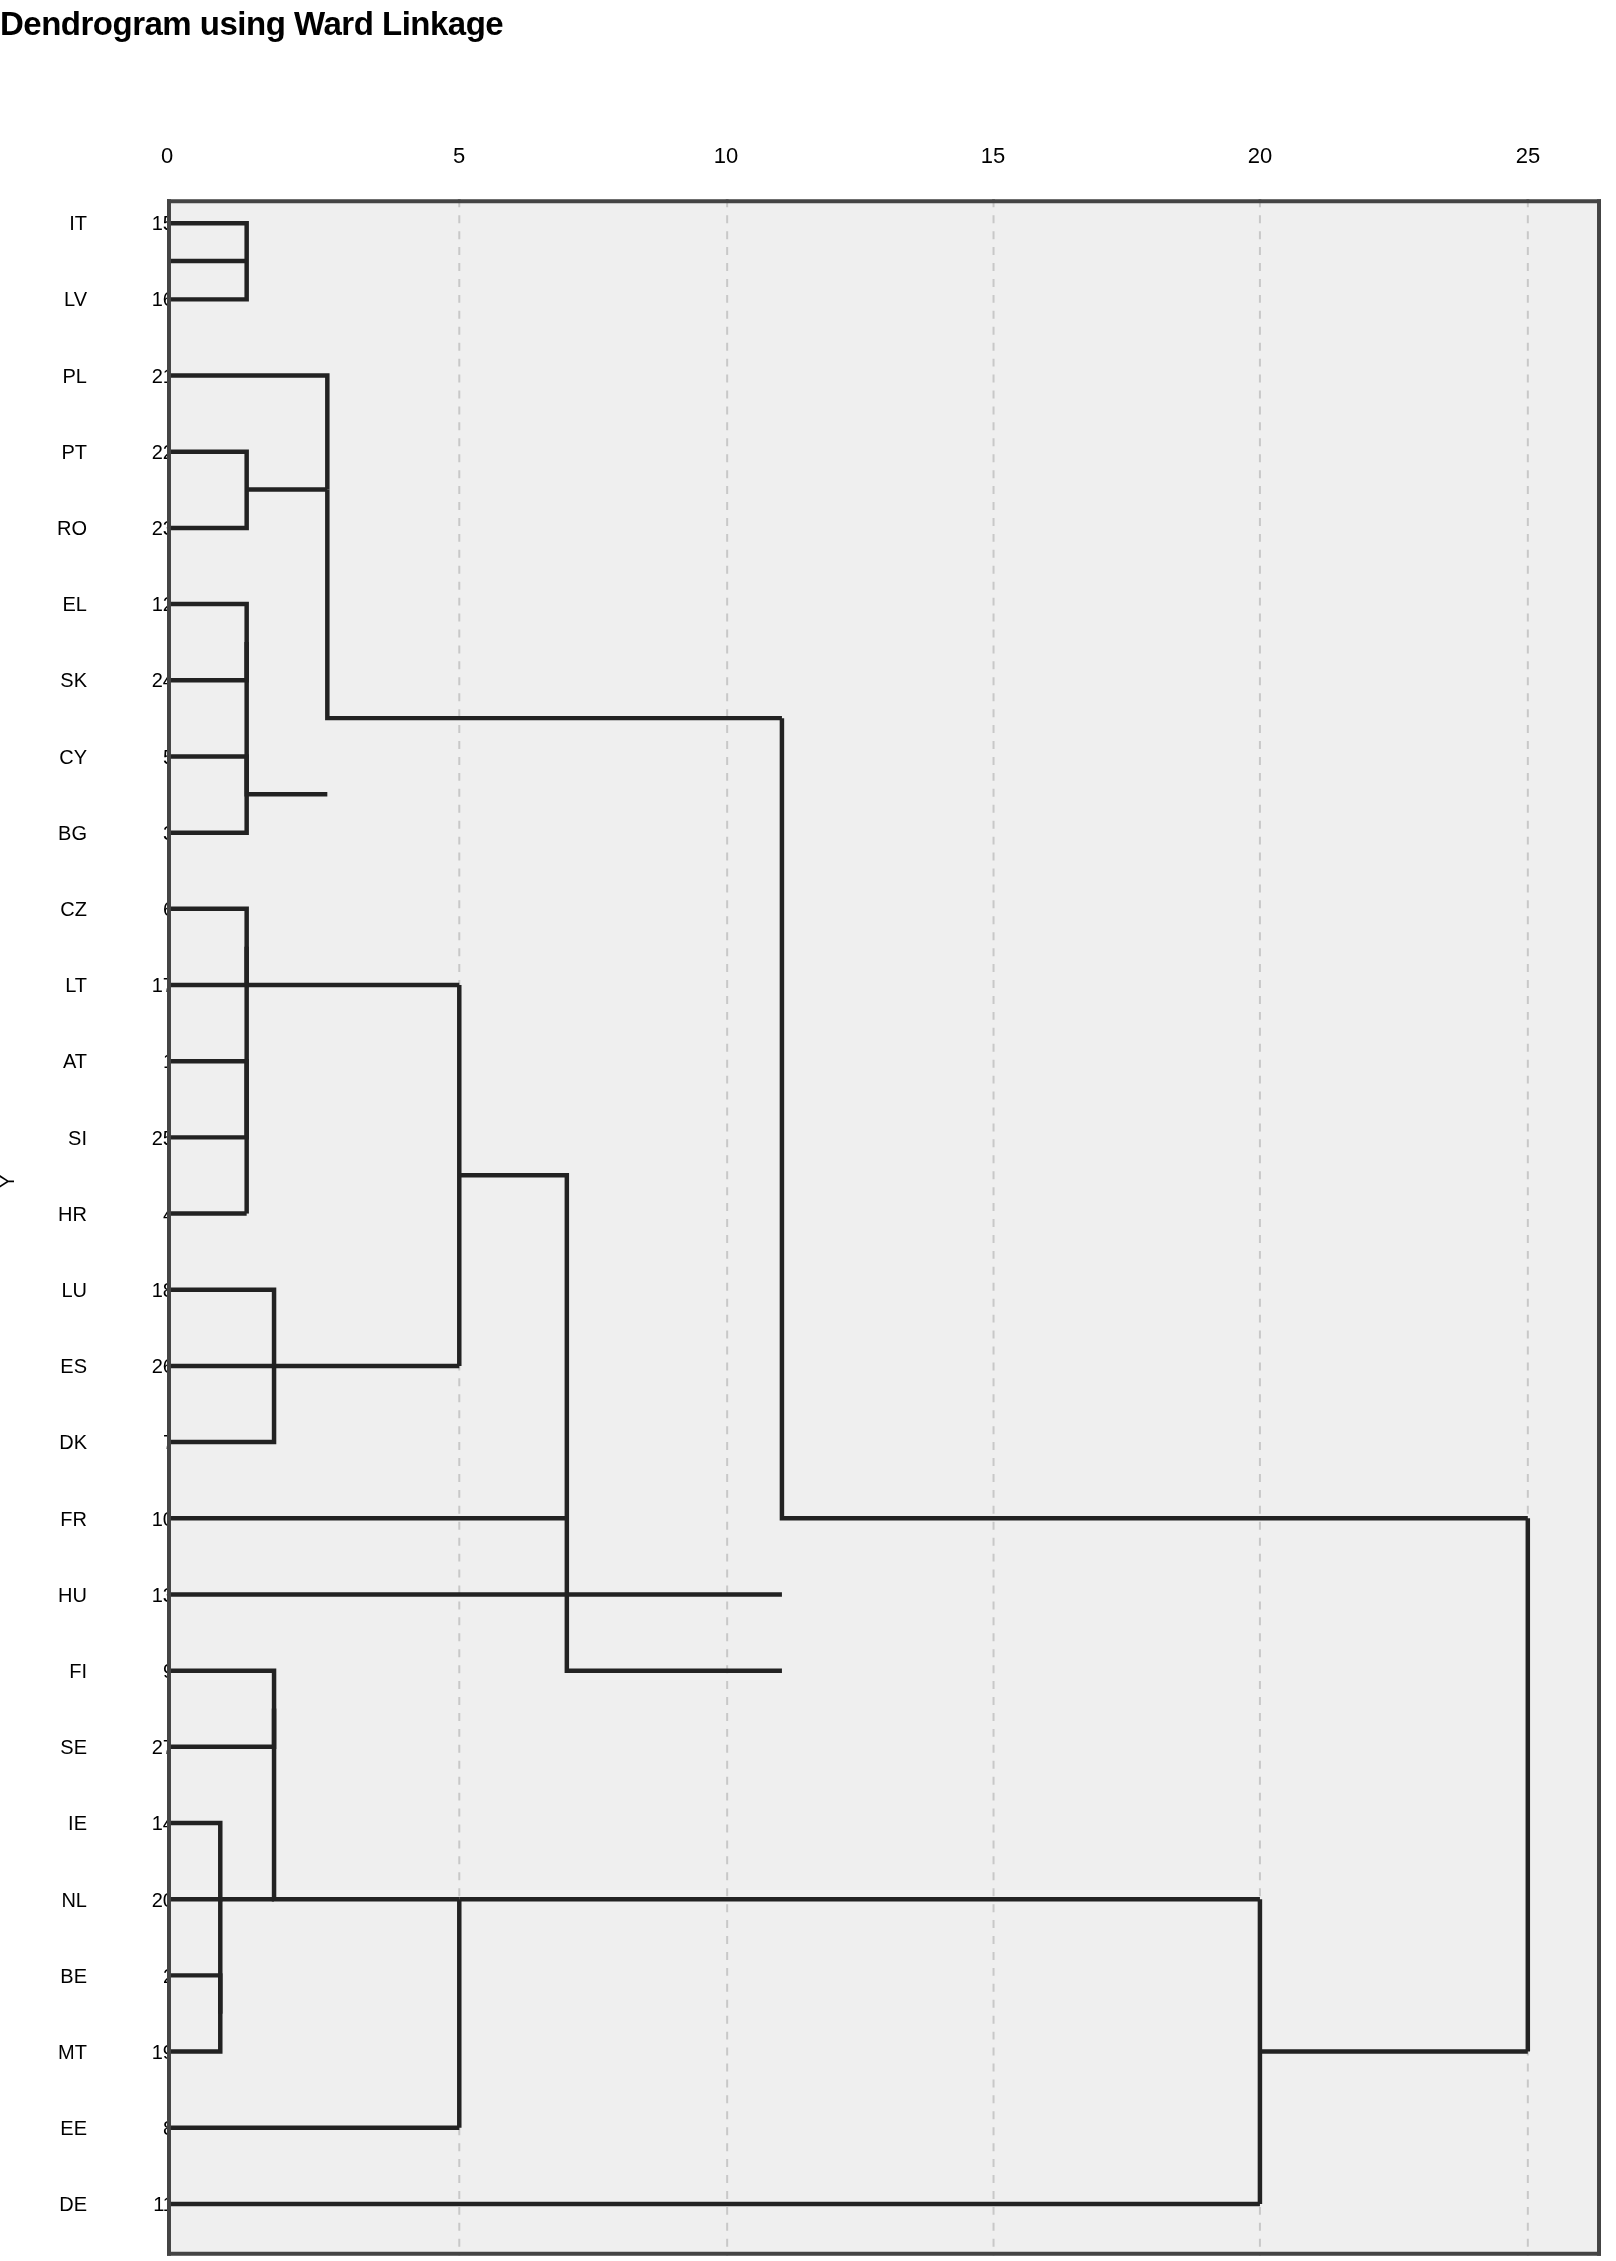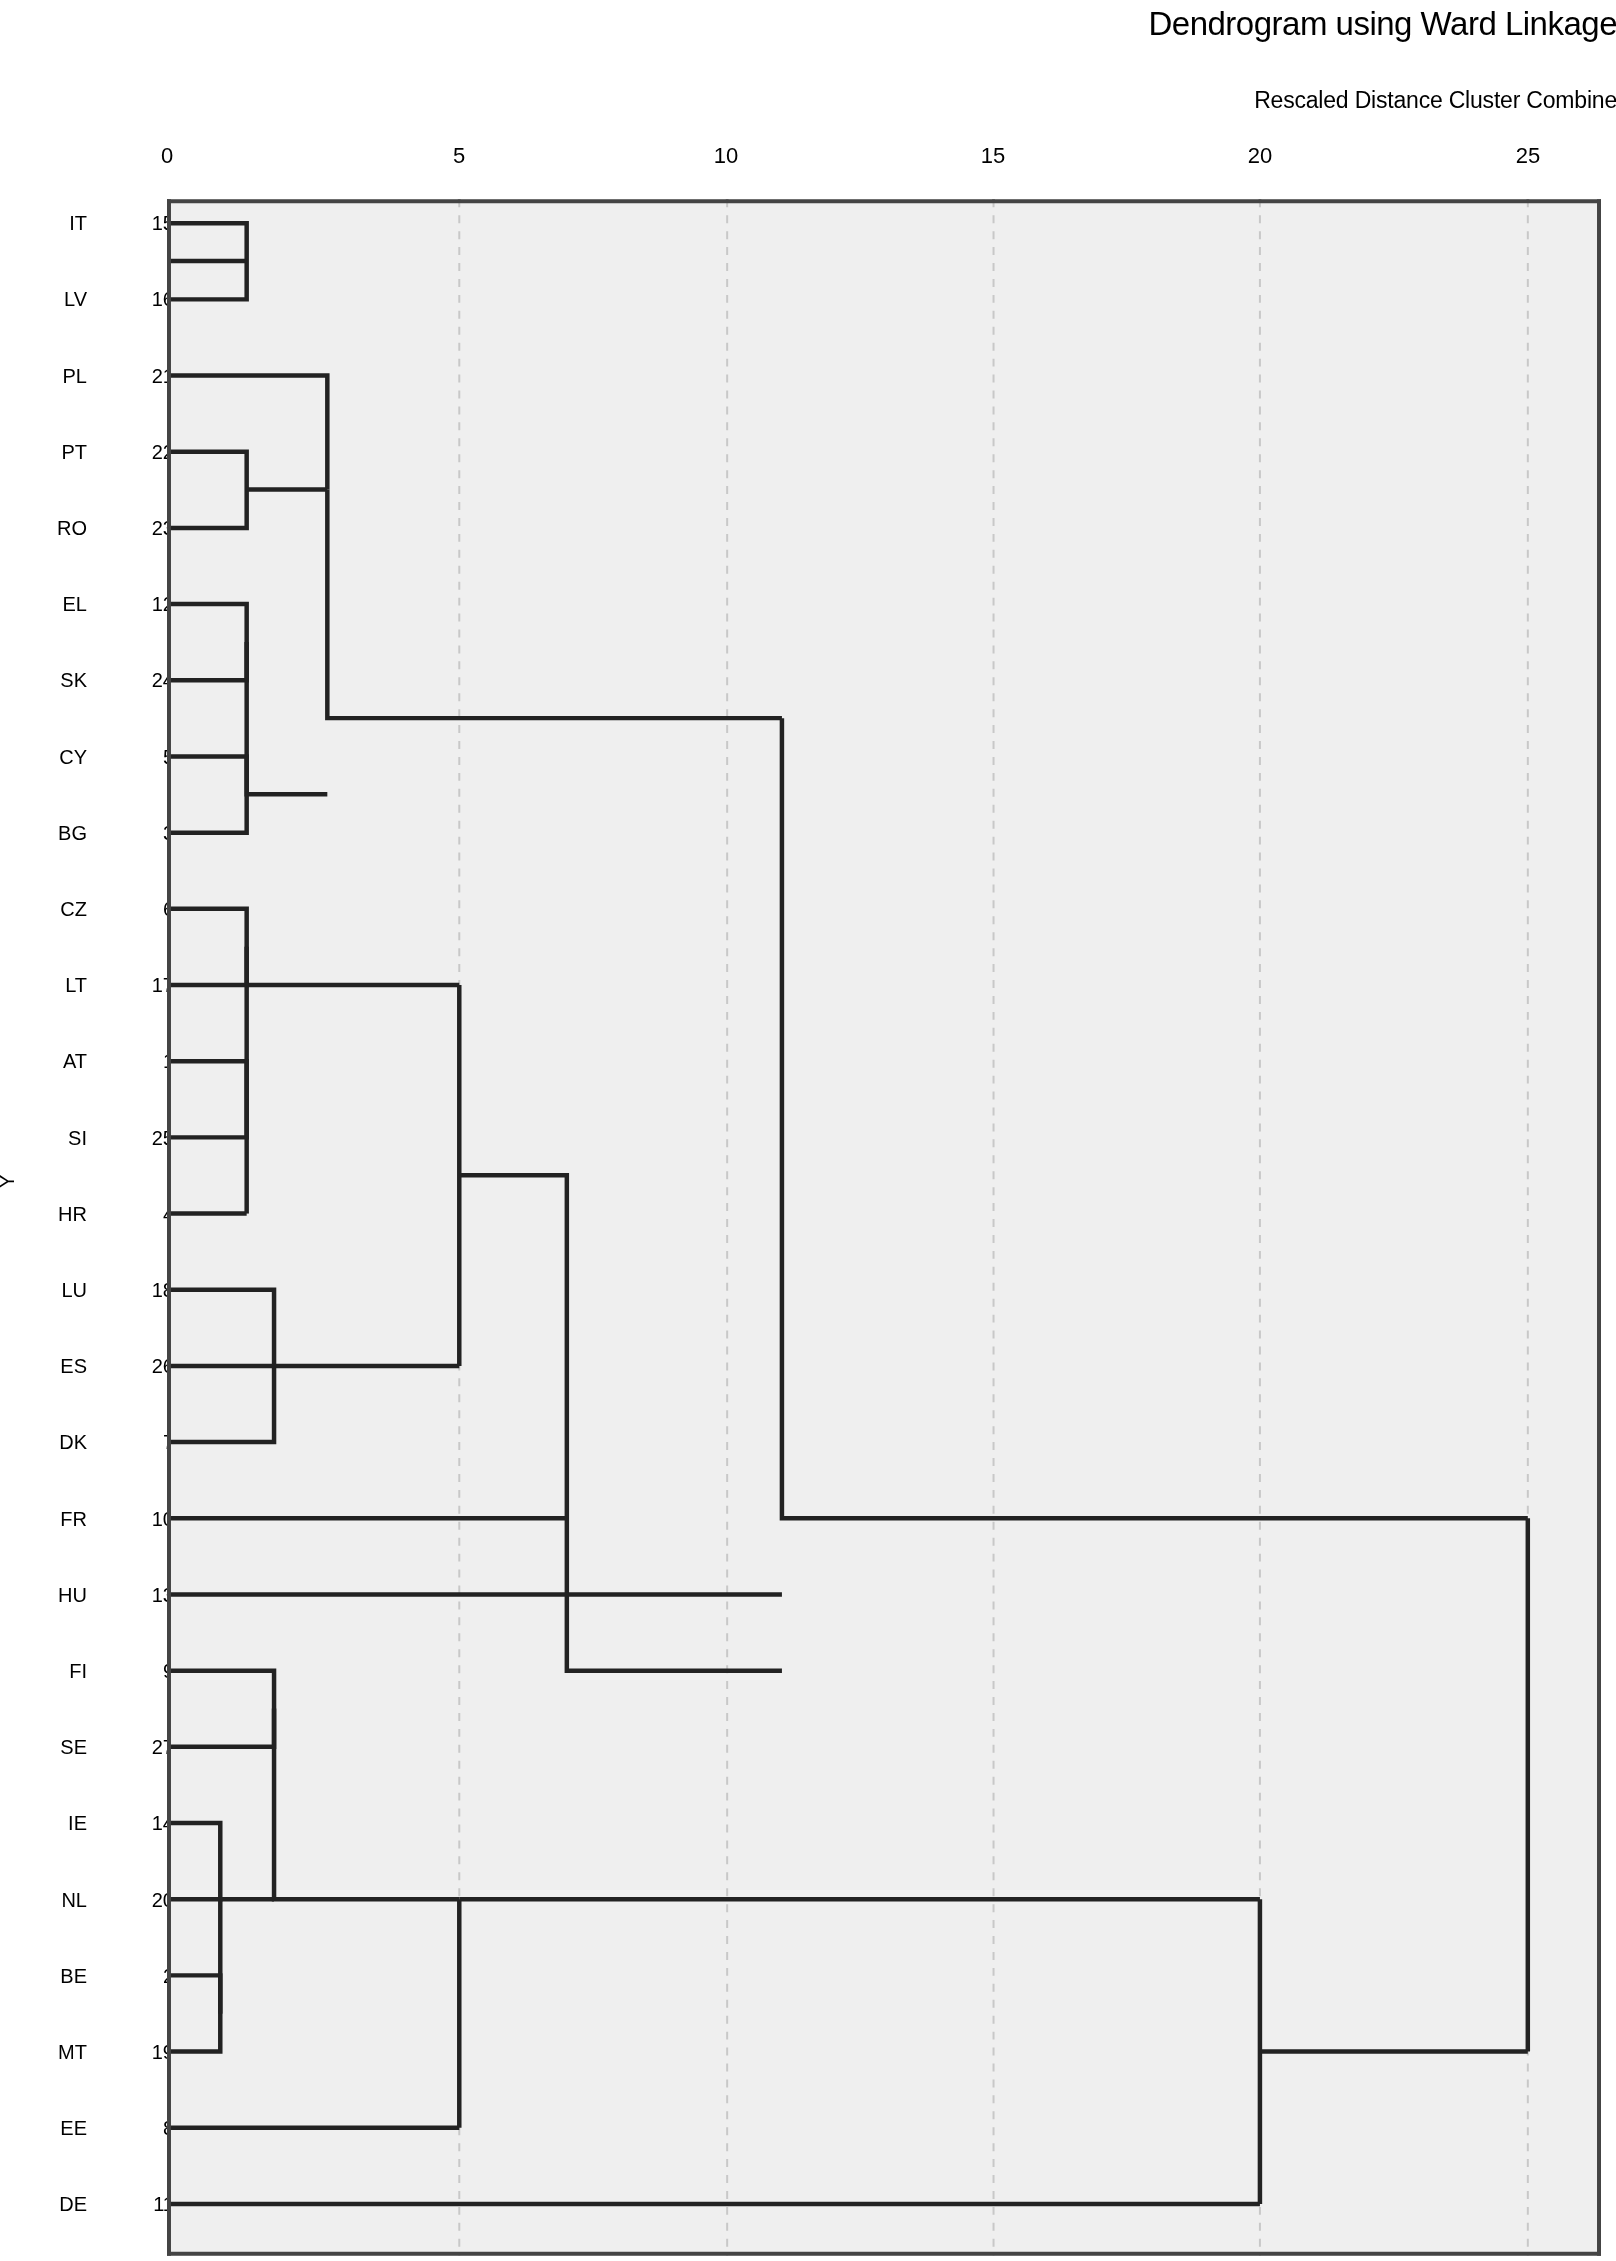--- a/index.html
+++ b/index.html
@@ -1,36 +1,35 @@
 <!DOCTYPE html>
 <html style="font-size:8px"><head>
 <meta charset="utf-8">
 <style>
   html,body{margin:0;padding:0;background:#fff;}
   body{width:1617px;height:2261px;font-family:"Liberation Sans",sans-serif;color:#000;}
   #root{position:relative;width:1617px;height:2261px;overflow:hidden;background:#fff;}
-  .ttl{position:absolute;left:0;width:1617px;text-align:right;font-weight:normal;}
+  .ttl{position:absolute;left:0;width:1617px;text-align:left;font-weight:bold;}
   #title{top:5px;font-size:33px;letter-spacing:-0.5px;}
   #subtitle{top:87px;font-size:23px;letter-spacing:-0.2px;}
   #plot{position:absolute;left:167px;top:199px;width:1434px;height:2057px;}
   #ylabel{position:absolute;left:-4px;top:1188px;font-size:20px;
           transform:rotate(-90deg);transform-origin:left top;white-space:nowrap;}
   .tk{position:absolute;top:143px;font-size:22px;text-align:center;width:60px;}
   .rw{position:absolute;height:20px;font-size:20px;line-height:20px;}
   .rw .nm{position:absolute;left:0;width:60px;text-align:right;}
   .rw .id{position:absolute;left:60px;width:87px;text-align:right;}
   svg{display:block;}
 </style>
 </head>
 <body>
 
 <div id="root">
 
   <div class="ttl" id="title">Dendrogram using Ward Linkage</div>
-  <div class="ttl" id="subtitle">Rescaled Distance Cluster Combine</div>
 
   <div id="ylabel">Y</div>
 
   <div id="ticks">
     <div class="tk" style="left:137px">0</div>
     <div class="tk" style="left:429px">5</div>
     <div class="tk" style="left:696px">10</div>
     <div class="tk" style="left:963px">15</div>
     <div class="tk" style="left:1230px">20</div>
     <div class="tk" style="left:1498px">25</div>

